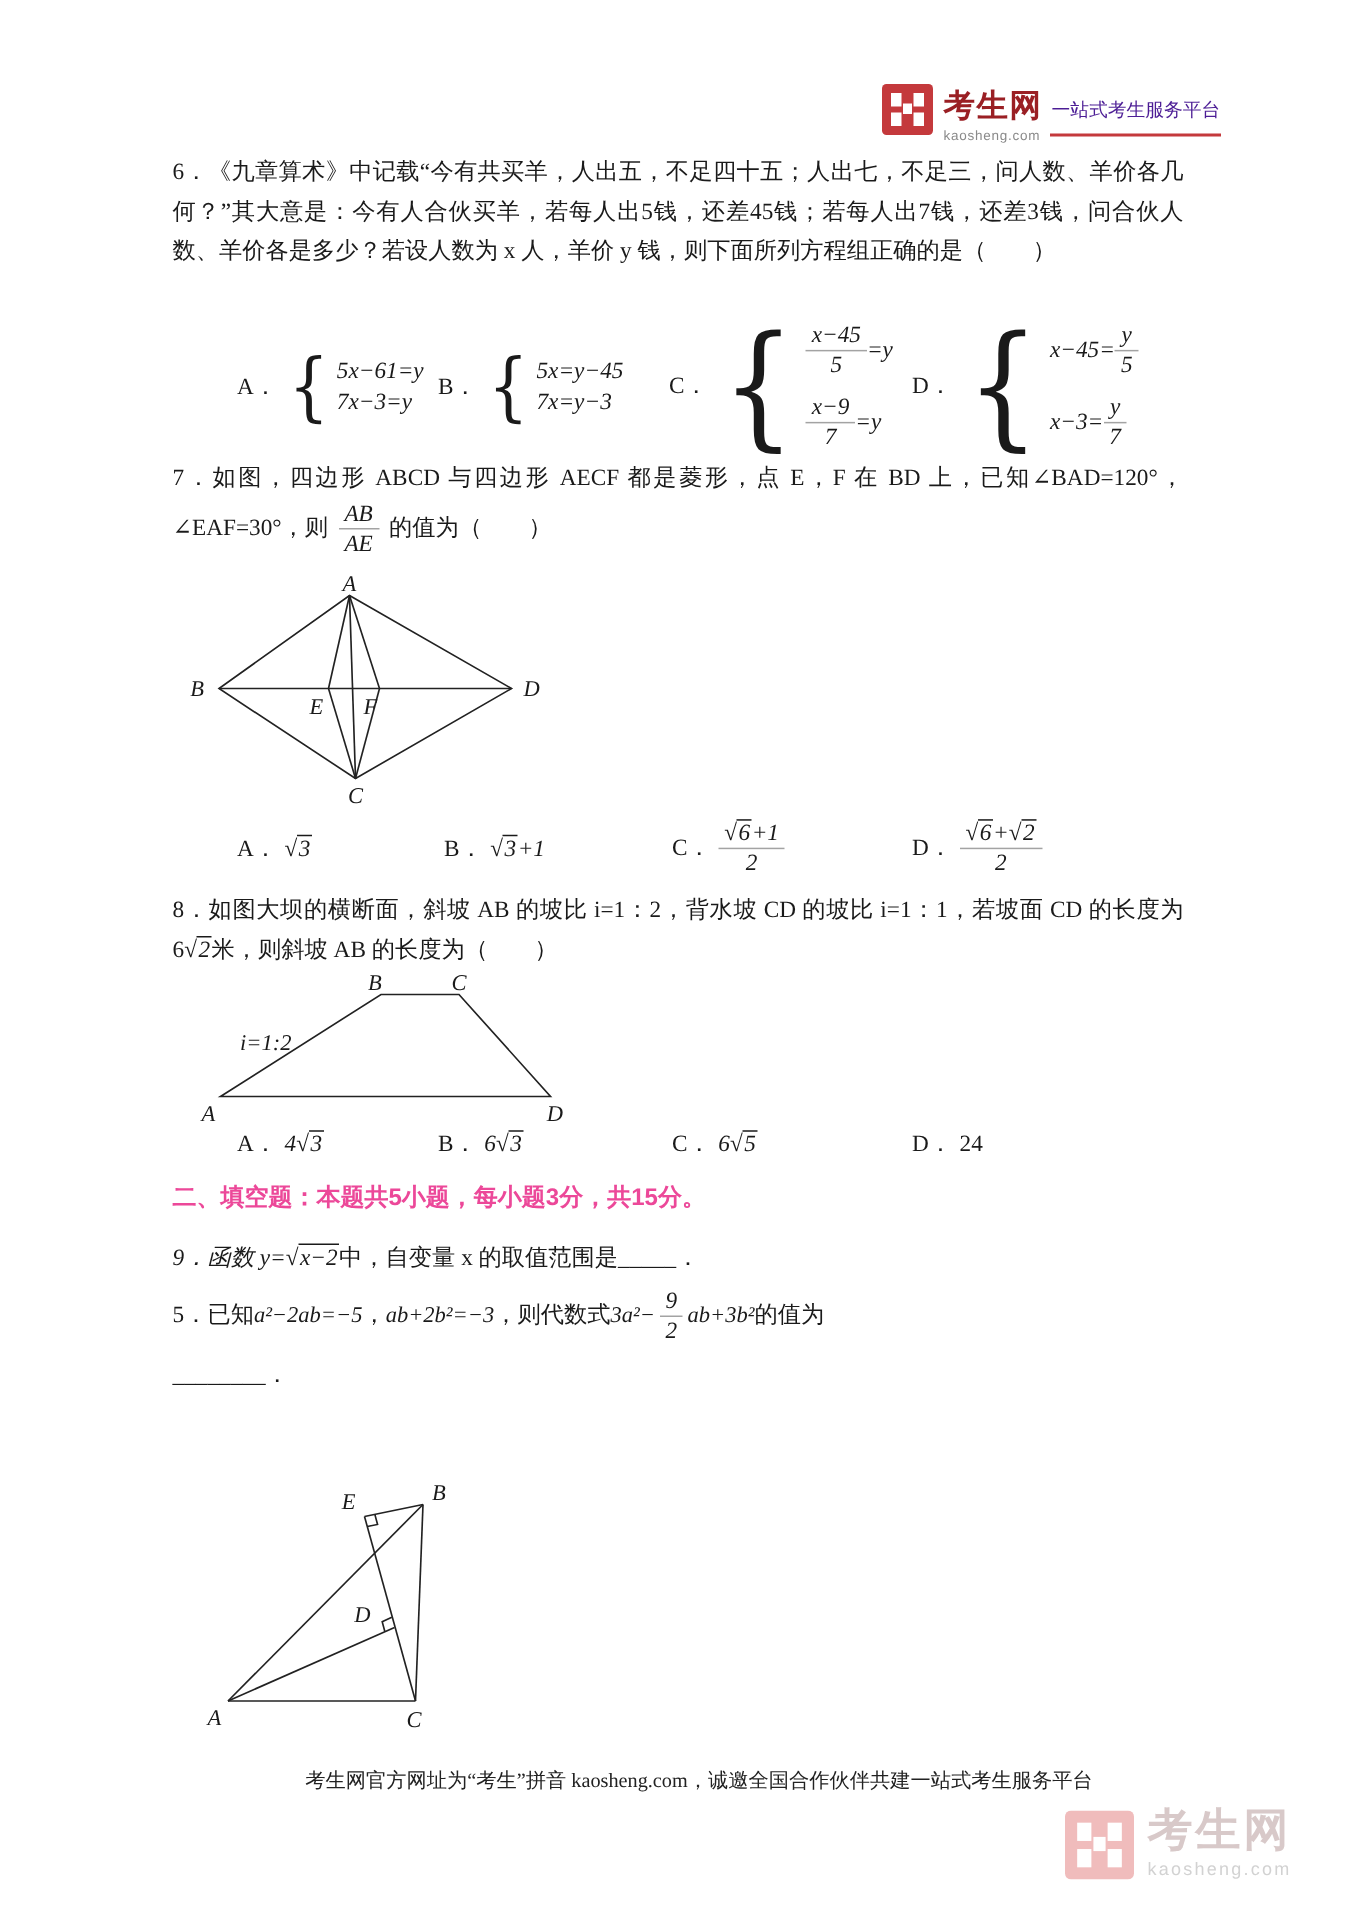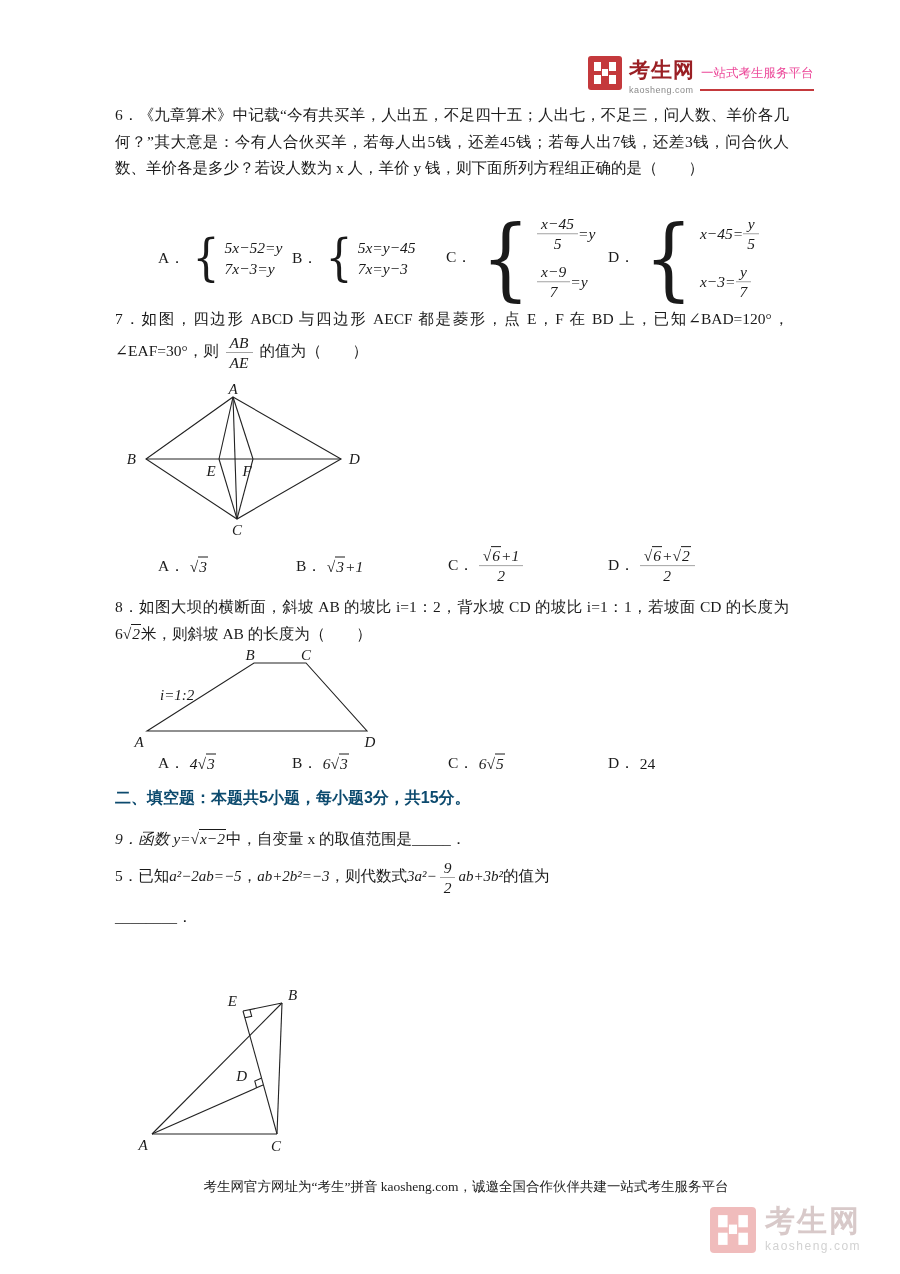--- a/index.html
+++ b/index.html
@@ -6,29 +6,29 @@
   html,body { background:#ffffff; }
   body { font-family:"Liberation Serif","DejaVu Serif",serif; }
   .page { position:relative; width:900px; height:1274px; background:#fff; overflow:hidden;
           color:#1a1a1a; font-size:15.5px; margin:0 auto; }
 
   
   .logo { position:absolute; top:56px; left:588px; display:flex; gap:7px; align-items:flex-start; }
   .logo-text { display:flex; flex-direction:column; }
   .logo-row { display:flex; align-items:baseline; gap:6px; }
   .logo-name { font-size:21px; font-weight:bold; color:#9a1f24; font-family:"Liberation Sans",sans-serif; letter-spacing:1px; }
-  .logo-tagline { font-size:12.5px; color:#ec4899; font-family:"Liberation Sans",sans-serif; }
+  .logo-tagline { font-size:12.5px; color:#4c1d95; font-family:"Liberation Sans",sans-serif; }
   .logo-sub { display:flex; align-items:center; margin-top:1px; }
   .logo-domain { font-size:9px; color:#8a8a8a; font-family:"Liberation Sans",sans-serif; letter-spacing:0.5px; }
   .logo-underline { flex:1; height:2px; background:#c4393c; margin-left:6px; }
 
   
   .para { position:absolute; left:115px; width:674px; line-height:1.72; text-align:justify; }
   .section-title { position:absolute; left:115px; font-weight:bold; font-size:16px;
-                   font-family:"Liberation Sans",sans-serif; color:#0c4a6e; }
+                   font-family:"Liberation Sans",sans-serif; color:#ec4899; }
 
   
   .optrow { position:absolute; left:0; width:900px; }
   .opt { position:absolute; top:50%; transform:translateY(-50%); display:flex; align-items:center; white-space:nowrap; }
   .olabel { margin-right:5px; }
   .math { font-style:italic; }
   .eqcol { display:inline-flex; flex-direction:column; align-items:flex-start; gap:3px; }
   .eqcol.wide { gap:8px; }
   .eqrow { display:inline-flex; align-items:center; }
   .brace { line-height:0.85; display:inline-block; transform:scaleX(0.85); margin-right:3px;
@@ -88,21 +88,21 @@
 
   <div class="para" style="top:102px">
     <span>6．《九章算术》中记载“今有共买羊，人出五，不足四十五；人出七，不足三，问人数、羊价各几何？”其大意是：今有人合伙买羊，若每人出5钱，还差45钱；若每人出7钱，还差3钱，问合伙人数、羊价各是多少？若设人数为 x 人，羊价 y 钱，则下面所列方程组正确的是（　　）</span>
   </div>
 
   <div class="optrow" style="top:212px;height:92px">
     <div class="opt" style="left:158px">
       <span class="olabel">A．</span>
       <span class="brace brace-sm">{</span>
       <span class="eqcol">
-        <span class="math">5x−52=y</span>
+        <span class="math">5x−61=y</span>
         <span class="math">7x−3=y</span>
       </span>
     </div>
     <div class="opt" style="left:292px">
       <span class="olabel">B．</span>
       <span class="brace brace-sm">{</span>
       <span class="eqcol">
         <span class="math">5x=y−45</span>
         <span class="math">7x=y−3</span>
       </span>

